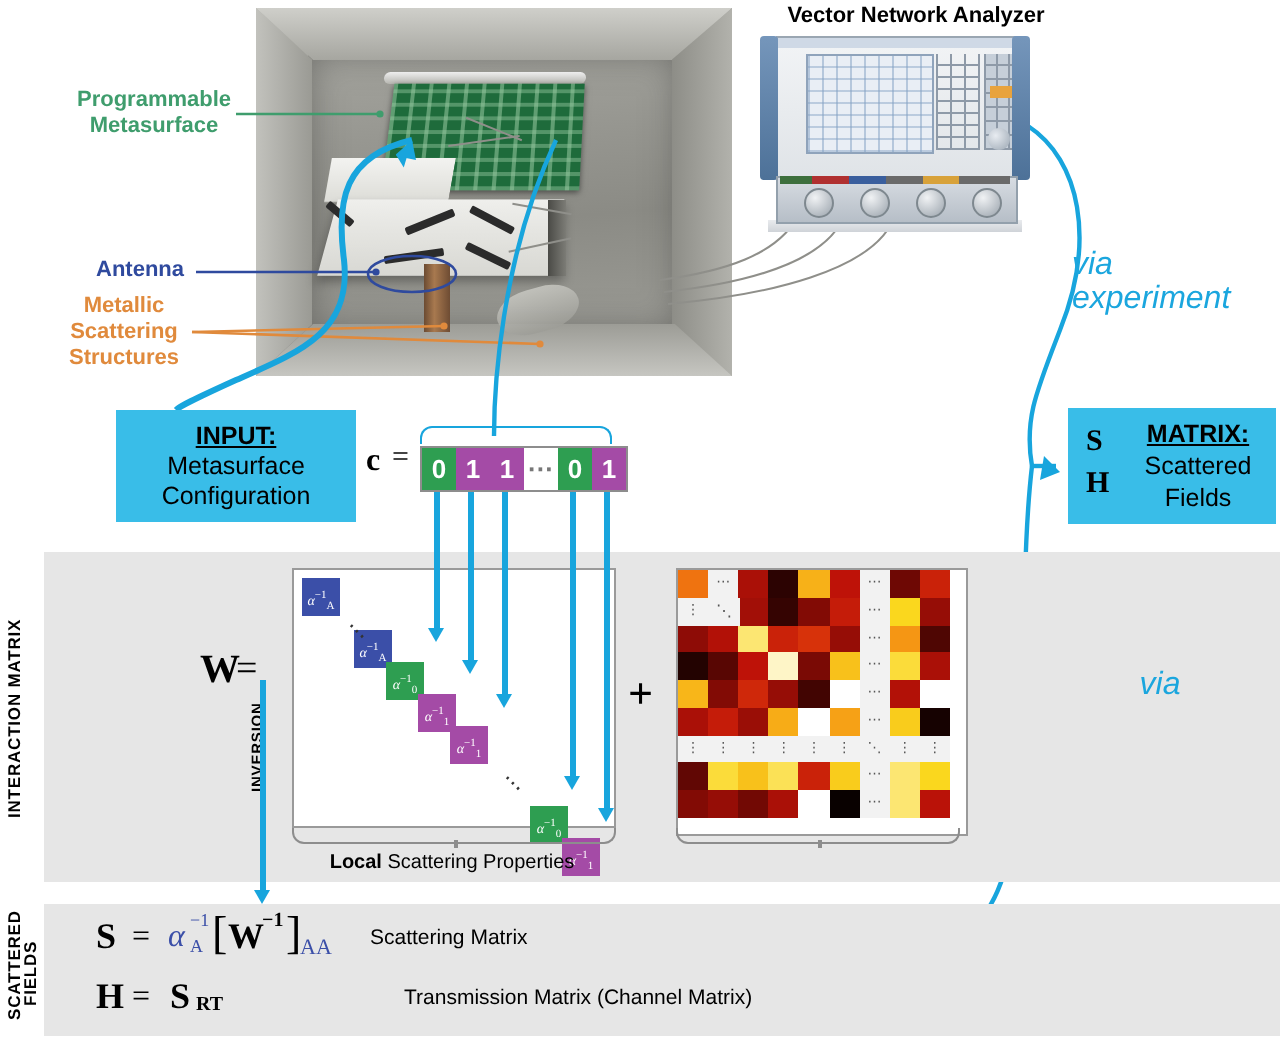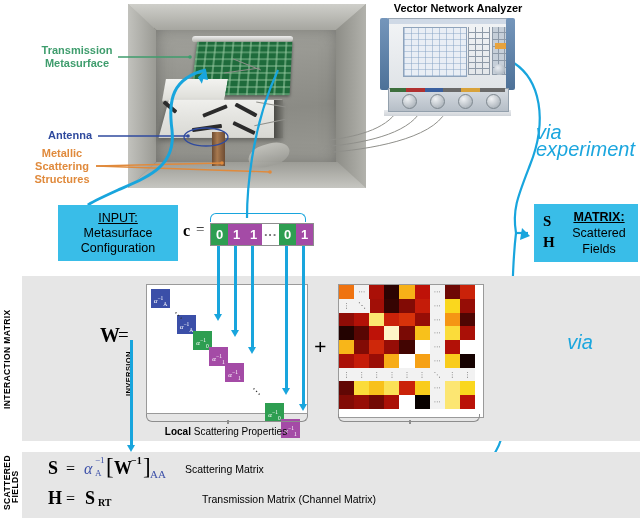--- a/index.html
+++ b/index.html
@@ -84,21 +84,21 @@
   .vna-base{position:absolute;left:8px;top:70px;width:119px;height:22px;
     background:linear-gradient(180deg,#d7dce2,#b6bec7);border:1px solid #93a0ac;}
   .port{position:absolute;top:76px;width:13px;height:13px;border-radius:50%;
     background:radial-gradient(circle at 35% 30%,#f0f2f4,#9aa3ac);border:1px solid #7e888f;}
   .vna-strip{position:absolute;left:10px;top:70px;width:115px;height:4px;}
   .vna-sh{position:absolute;left:4px;top:92px;width:127px;height:6px;
     background:linear-gradient(180deg,#e9ebee,#cfd3d8);}
 
   
   .lbl{font-size:11px;line-height:13px;font-weight:600;}
-  .via{font-style:italic;font-size:20px;color:#1ba6de;line-height:17px;}
+  .via{font-style:italic;font-size:16px;color:#1ba6de;line-height:17px;}
 
   
   .blue-box{background:#39bde8;}
   #inbox{left:58px;top:205px;width:120px;height:56px;
     display:flex;flex-direction:column;align-items:center;justify-content:center;}
   #inbox div{font-size:12.5px;line-height:15px;text-align:center;}
   #outbox{left:534px;top:204px;width:104px;height:58px;}
   .vecbox{display:inline-block;width:17px;height:21px;line-height:21px;
     text-align:center;color:#fff;font-weight:bold;font-size:13px;
     font-family:"Liberation Sans",sans-serif;}
@@ -188,21 +188,21 @@
   <polygon points="530,236 522,228 520,240" fill="#18a5dd"></polygon>
   <line x1="516" y1="233" x2="528" y2="233" stroke="#18a5dd" stroke-width="2.2"></line>
 
   <path d="M466 470 C 500 470, 512 430, 512 330 C 512 280, 514 250, 516 233" stroke="#18a5dd" stroke-width="2.2" fill="none"></path>
   <circle cx="512" cy="340" r="2.4" fill="#18a5dd"></circle>
 
   <path d="M236 218 L262 218" stroke="#18a5dd" stroke-width="0" fill="none"></path>
 </svg>
 
 <div class="abs lbl" style="left:34px;top:44px;width:86px;text-align:center;color:#3f9d6d;">
-  <div>Transmission</div>
+  <div>Programmable</div>
   <div>Metasurface</div>
 </div>
 <div class="abs lbl" style="left:48px;top:129px;width:52px;text-align:left;color:#2f4a9e;">Antenna</div>
 <div class="abs lbl" style="left:28px;top:147px;width:68px;text-align:center;color:#e08a3c;">
   <div>Metallic</div>
   <div>Scattering</div>
   <div>Structures</div>
 </div>
 
 <div class="abs" style="left:383px;top:2px;width:150px;text-align:center;font-size:11px;font-weight:600;">Vector Network Analyzer</div>
@@ -226,21 +226,21 @@
   <div class="port" style="left:50px;"></div>
   <div class="port" style="left:78px;"></div>
   <div class="port" style="left:106px;"></div>
 </div>
 <div class="abs via" style="left:536px;top:124px;width:100px;">
   <div>via</div>
   <div>experiment</div>
 </div>
 
 <div class="abs blue-box" id="inbox">
-  <div style="text-decoration:underline;font-weight:400;">INPUT:</div>
+  <div style="text-decoration:underline;font-weight:700;">INPUT:</div>
   <div>Metasurface</div>
   <div>Configuration</div>
 </div>
 <div class="abs eq" style="left:183px;top:222px;font-size:16px;font-weight:bold;">c</div>
 <div class="abs eq" style="left:196px;top:221px;font-size:15px;">=</div>
 <div class="abs braceTop" style="left:210px;top:213px;width:94px;"></div>
 <div class="abs" id="vector" style="left:210px;top:223px;border:1px solid #8d8d8d;
      display:flex;background:#fff;">
     <div class="vecbox g0">0</div>
     <div class="vecbox p1">1</div>

